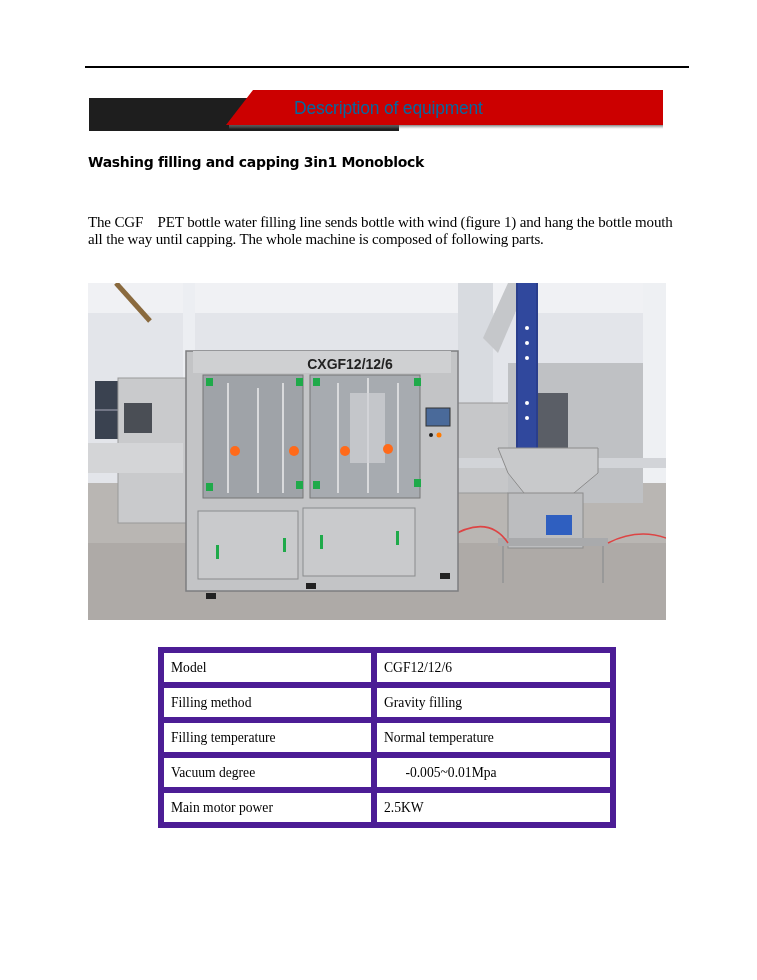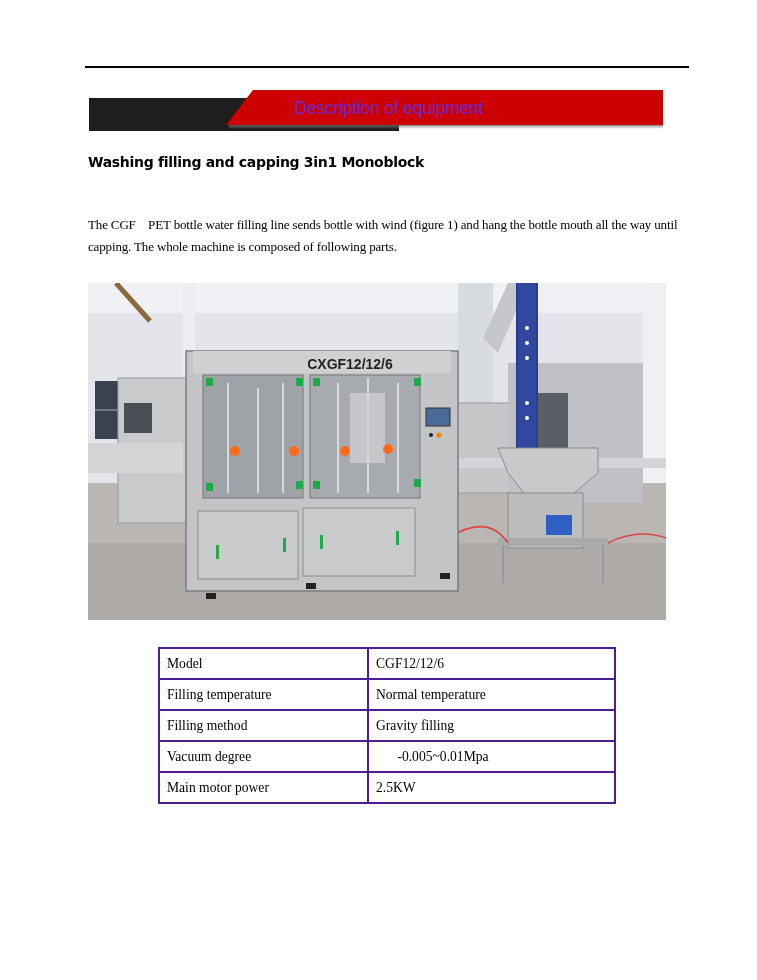--- a/index.html
+++ b/index.html
@@ -1,25 +1,25 @@
 <!DOCTYPE html>
 <html><head>
 <meta charset="utf-8">
 <style>
   html, body { margin: 0; padding: 0; background: #ffffff; }
   body { width: 757px; height: 980px; position: relative; overflow: hidden; font-family: "Liberation Serif", serif; color: #000; }
   .top-rule { position: absolute; left: 85px; top: 66px; width: 604px; height: 2px; background: #000; }
   .banner { position: absolute; left: 89px; top: 90px; width: 580px; height: 42px; }
   .banner svg { position: absolute; left: 0; top: 0; }
-  .banner-title { position: absolute; left: 205px; top: 8px; font-family: "Liberation Sans", sans-serif; font-size: 17.5px; color: #6d28d9; letter-spacing: -0.2px; white-space: nowrap; }
+  .banner-title { position: absolute; left: 205px; top: 8px; font-family: "Liberation Sans", sans-serif; font-size: 17.5px; color: #0369a1; letter-spacing: -0.2px; white-space: nowrap; }
   .heading { position: absolute; left: 88px; top: 154px; font-family: "DejaVu Sans", sans-serif; font-weight: bold; font-size: 14px; letter-spacing: -0.3px; white-space: nowrap; }
-  .intro { position: absolute; left: 88px; top: 214px; width: 600px; font-size: 13px; line-height: 22px; letter-spacing: -0.15px; }
+  .intro { position: absolute; left: 88px; top: 214px; width: 600px; font-size: 15px; line-height: 17px; letter-spacing: -0.15px; }
   .photo { position: absolute; left: 88px; top: 283px; width: 578px; height: 337px; overflow: hidden; }
   .spec-table { position: absolute; left: 158px; top: 647px; width: 458px; border-collapse: collapse; font-size: 13.6px; }
-  .spec-table td { border: 2px solid #4c1d95; padding: 0 0 0 7px; height: 29px; vertical-align: middle; }
+  .spec-table td { border: 6px solid #4c1d95; padding: 0 0 0 7px; height: 29px; vertical-align: middle; }
   .spec-table td.k { width: 200px; }
   .spec-table tr.tall td { height: 32px; }
 </style>
 </head>
 <body>
 
 <div class="top-rule"></div>
 
 <div class="banner">
   <svg width="580" height="42">
@@ -136,26 +136,26 @@
   </svg>
 </div>
 
 <table class="spec-table">
   <tbody>
     <tr>
         <td class="k">Model</td>
         <td>CGF12/12/6</td>
       </tr>
     <tr>
+        <td class="k">Filling method</td>
+        <td>Gravity filling</td>
+      </tr>
+    <tr>
         <td class="k">Filling temperature</td>
         <td>Normal temperature</td>
-      </tr>
-    <tr>
-        <td class="k">Filling method</td>
-        <td>Gravity filling</td>
       </tr>
     <tr>
         <td class="k">Vacuum degree</td>
         <td style="white-space: pre; padding-left: 25px;"> -0.005~0.01Mpa</td>
       </tr>
     <tr>
         <td class="k">Main motor power</td>
         <td>2.5KW</td>
       </tr>
   </tbody>

